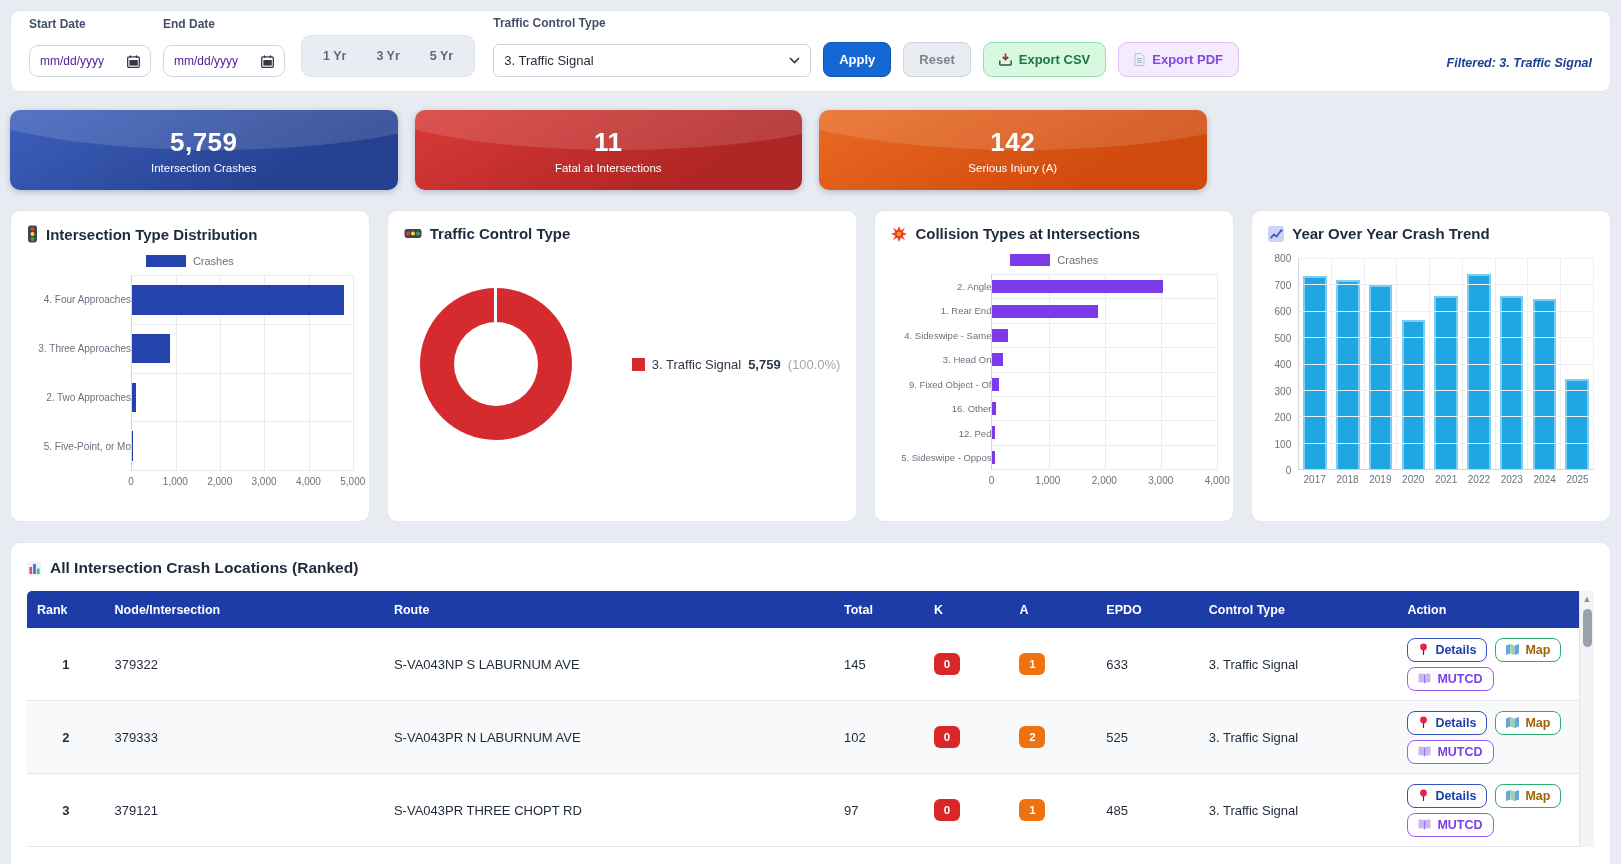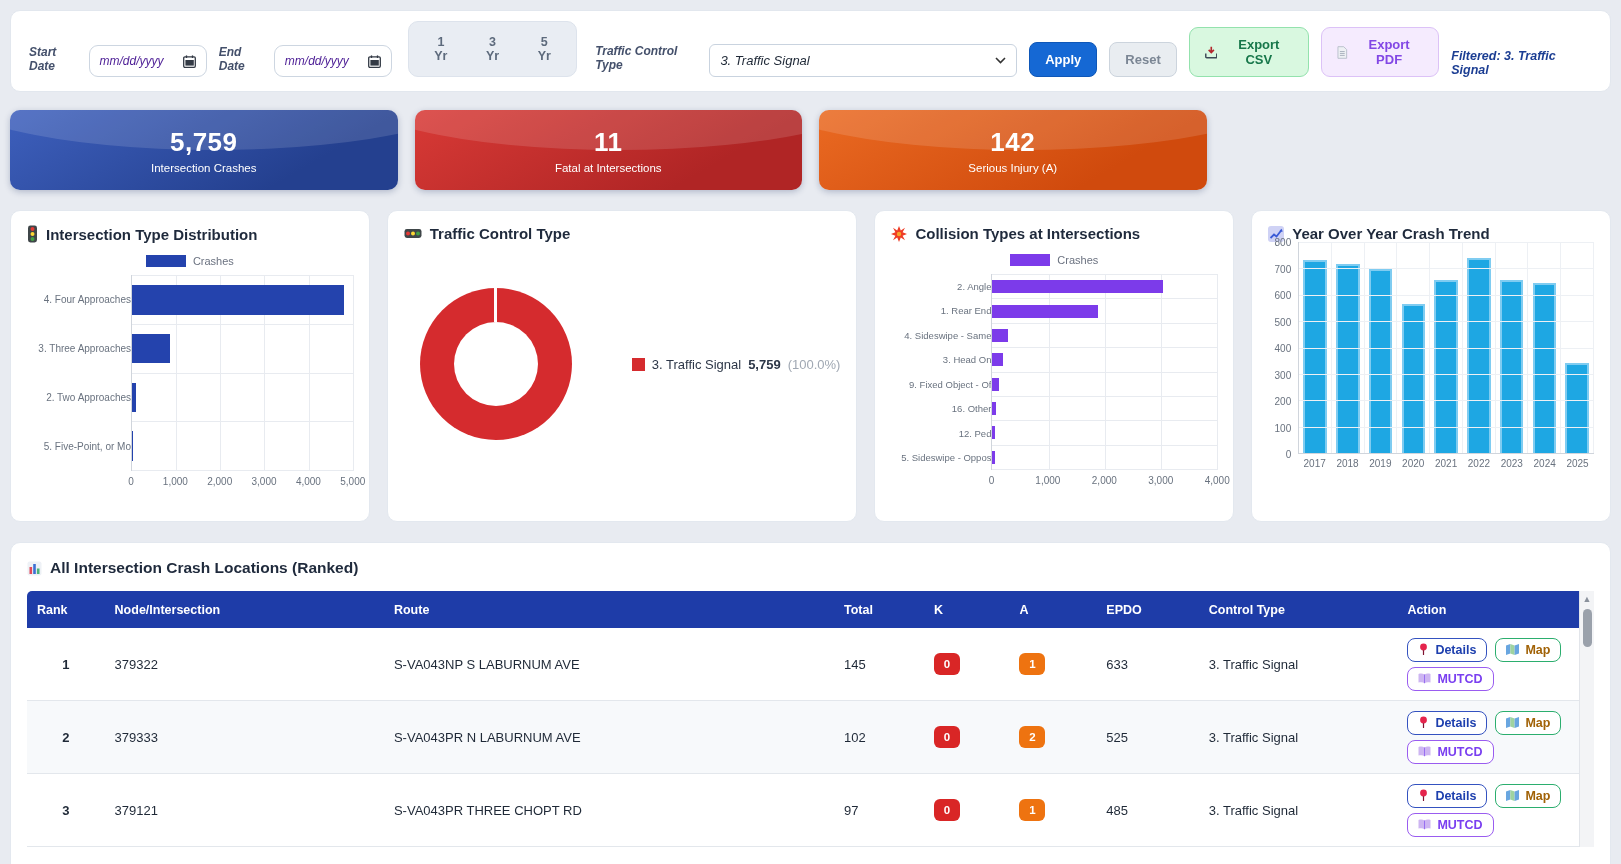--- a/index.html
+++ b/index.html
@@ -2,21 +2,21 @@
 <html><head>
 <meta charset="utf-8">
 <style>
   * { box-sizing: border-box; margin: 0; padding: 0; }
   html,body { width:1621px; height:864px; overflow:hidden; }
   body { background:#e8ebf1; font-family:"Liberation Sans", sans-serif; }
   .page { padding:10px 10px 0 10px; }
 
   
   .filter-card { background:#fff; border:1px solid #e2e7ee; border-radius:10px; padding:12px 18px 14px; display:flex; align-items:flex-end; gap:12px; height:82px; }
-  .fgroup { display:flex; flex-direction:row; gap:5px;font-style:italic; }
+  .fgroup { display:flex; flex-direction:column; gap:14px; }
   .fld-label { font-size:12px; color:#44506b; font-weight:600; }
   .date-input { display:flex; align-items:center; justify-content:space-between; gap:8px; border:1px solid #cdd6e1; border-radius:9px; padding:8px 10px; color:#4c1d95; font-size:12px; width:122px; background:#fff; }
   .range-group { background:#e9edf3; border:1px solid #dde3ec; border-radius:10px; padding:5px 7px; display:flex; gap:2px; margin-left:4px; }
   .range-btn { background:transparent; border:none; color:#5d6a7c; font-weight:700; font-size:12.5px; padding:8px 14px; font-family:inherit; cursor:pointer; }
   .select-box { width:318px; border:1px solid #c9d3df; border-radius:6px; padding:8px 10px; font-size:13px; color:#1f2937; display:flex; justify-content:space-between; align-items:center; background:#fff; }
   .btn { border-radius:8px; padding:9px 15px; font-weight:700; font-size:13px; font-family:inherit; cursor:pointer; display:flex; align-items:center; gap:7px; }
   .btn-apply { background:#1568d4; color:#fff; border:1px solid #0e57b8; }
   .btn-reset { background:#e9edf1; color:#7b8694; border:1px solid #ccd4dd; }
   .btn-csv { background:#d9f8e0; color:#17774a; border:1px solid #93e2ad; border-radius:9px; }
   .btn-pdf { background:#f5ebfe; color:#8247e5; border:1px solid #dcc2f7; border-radius:9px; }
@@ -62,21 +62,21 @@
   .donut-wrap { display:flex; align-items:center; height:244px; }
   .donut { width:152px; height:152px; border-radius:50%; position:relative; margin-left:16px; flex:none; }
   .donut::after { content:""; position:absolute; inset:34px; background:#fff; border-radius:50%; }
   .donut-gap { position:absolute; left:calc(50% - 1.5px); top:0; width:3px; height:34px; background:#fff; z-index:1; }
   .legend2 { display:flex; align-items:center; gap:7px; margin-left:60px; font-size:13px; white-space:nowrap; }
   .legend2 .sw { width:13px; height:13px; flex:none; }
   .legend2 .lab { color:#2d3748; }
   .legend2 .val { color:#2d3748; font-weight:700; }
   .legend2 .pct { color:#a0a8b3; }
 
-  .vchart { display:flex; }
+  .vchart { display:flex; margin-top:16px; }
   .vyaxis { width:30px; position:relative; height:212px; }
   .vyaxis span { position:absolute; right:7px; transform:translateY(-50%); font-size:10px; color:#69727f; }
   .varea { flex:1; position:relative; height:212px; border-left:1px solid #d0d5dc; border-bottom:1px solid #d0d5dc; }
   .hline { position:absolute; left:0; right:0; height:1px; background:#edf0f4; }
   .vcols { position:absolute; inset:0; display:flex; }
   .vcol { flex:1; display:flex; align-items:flex-end; justify-content:center; border-right:1px solid #edf0f4; }
   .vbar { width:74%; background:#1ea7e3; border:2px solid #7fccf1; border-bottom:none; }
   .vxaxis { display:flex; margin-left:30px; margin-top:4px; }
   .vxaxis div { flex:1; text-align:center; font-size:10px; color:#69727f; }
 

